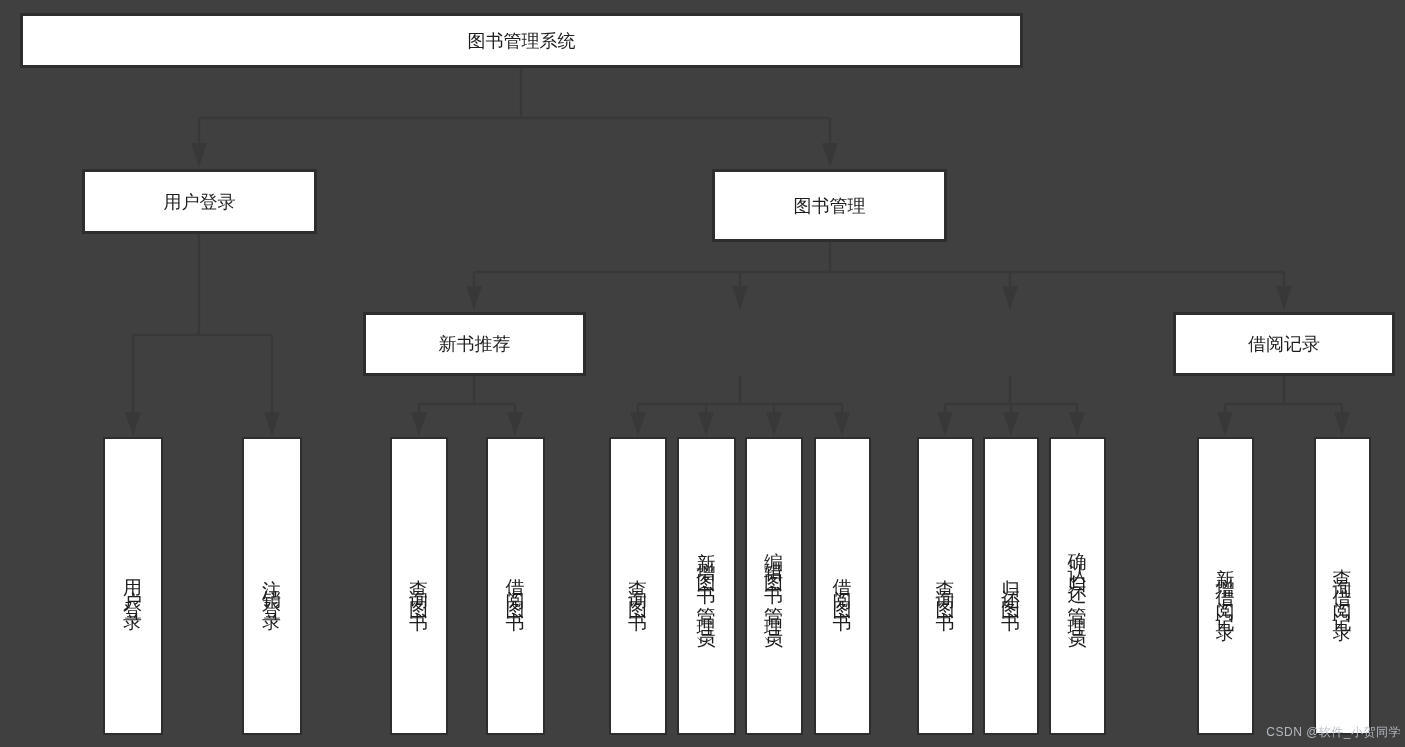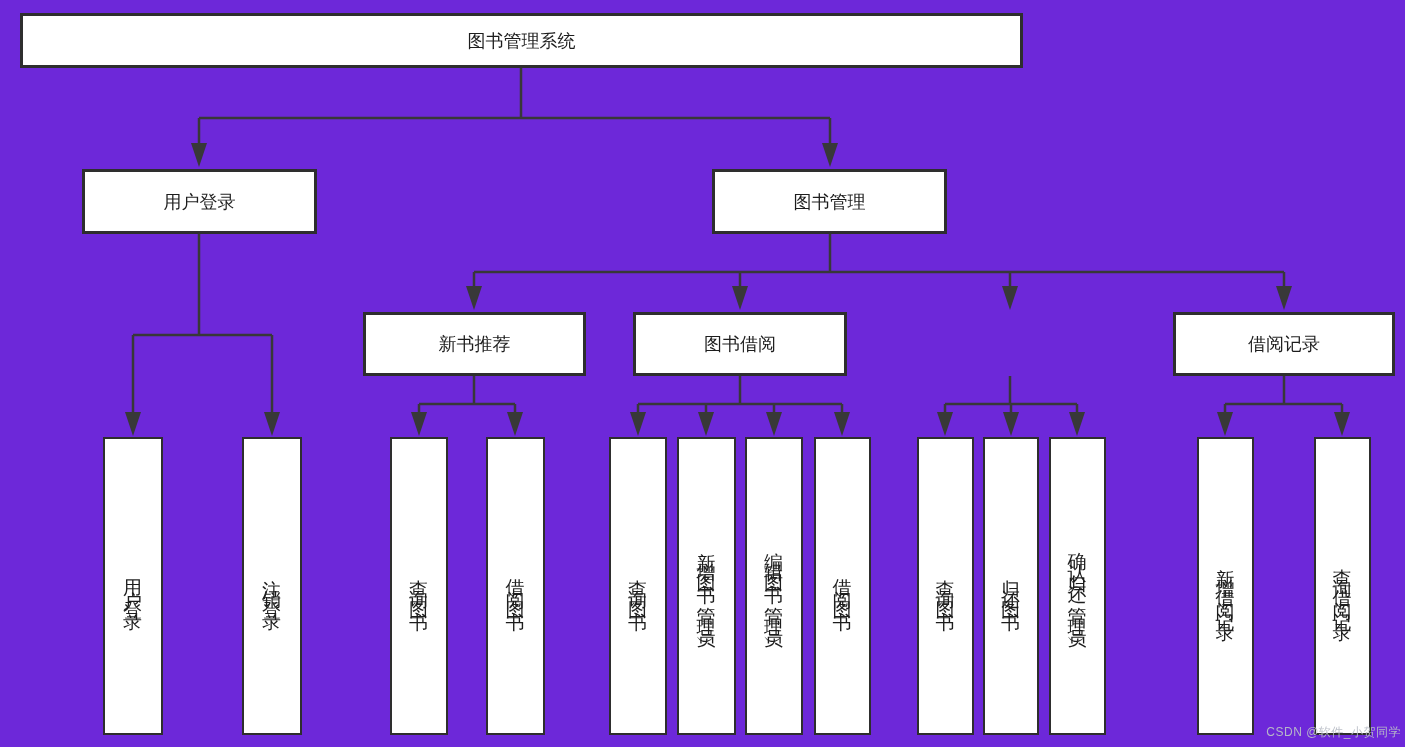--- a/index.html
+++ b/index.html
@@ -1,19 +1,19 @@
 <!DOCTYPE html>
 <html><head>
 <meta charset="utf-8">
 <style>
   html,body{margin:0;padding:0;background:#ffffff;}
   #stage{
     position:relative;
     width:1405px;height:747px;
-    background:#6d28d9;
+    background:#404040;
     font-family:"Liberation Sans","DejaVu Sans",sans-serif;
     overflow:hidden;
   }
   #wires{position:absolute;left:0;top:0;width:1405px;height:747px;}
   .box{
     position:absolute;
     box-sizing:border-box;
     background:#ffffff;
     border:3px solid #2e2e2e;
     display:flex;align-items:center;justify-content:center;
@@ -84,29 +84,26 @@
     </g>
   </svg>
 
   <div class="box" style="left:20px;top:13px;width:1003px;height:55px;">
     <span class="hlbl">图书管理系统</span>
   </div>
 
   <div class="box" style="left:82px;top:169px;width:235px;height:65px;">
     <span class="hlbl">用户登录</span>
   </div>
-  <div class="box" style="left:712px;top:169px;width:235px;height:65px;">
+  <div class="box" style="left:712px;top:169px;width:235px;height:73px;">
     <span class="hlbl">图书管理</span>
   </div>
 
   <div class="box" style="left:363px;top:312px;width:223px;height:64px;">
     <span class="hlbl">新书推荐</span>
-  </div>
-  <div class="box" style="left:633px;top:312px;width:214px;height:64px;">
-    <span class="hlbl">图书借阅</span>
   </div>
   <div class="box" style="left:1173px;top:312px;width:222px;height:64px;">
     <span class="hlbl">借阅记录</span>
   </div>
 
   <div class="box leaf" style="left:103px;top:437px;width:60px;height:298px;">
     <span class="vlbl">用户登录</span>
   </div>
   <div class="box leaf" style="left:242px;top:437px;width:60px;height:298px;">
     <span class="vlbl">注销登录</span>

